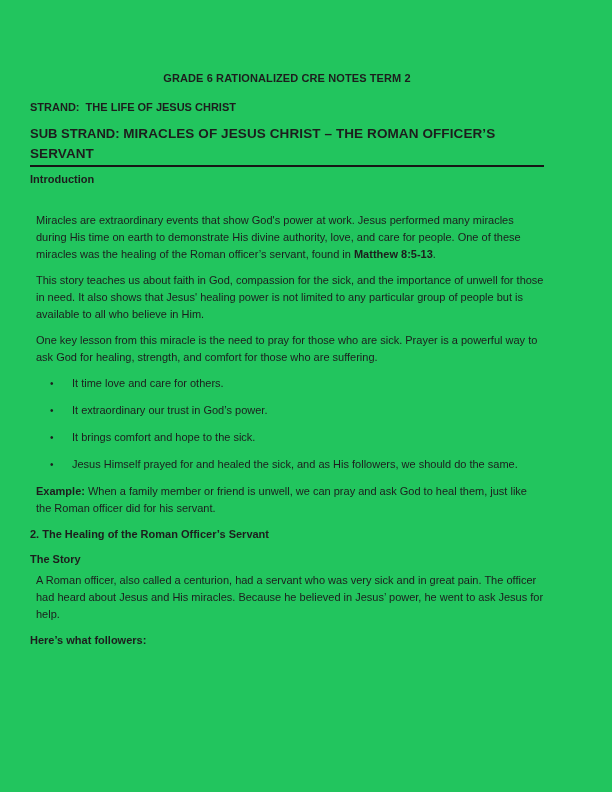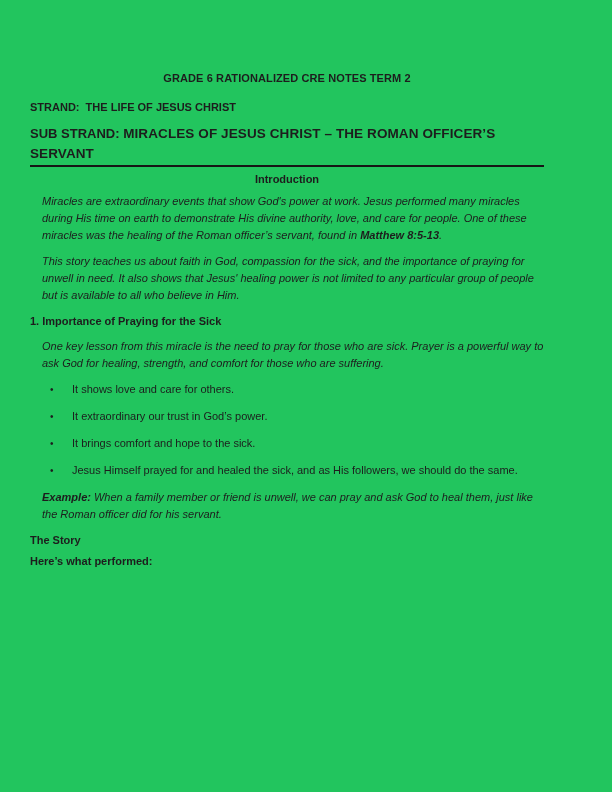--- a/index.html
+++ b/index.html
@@ -40,26 +40,25 @@
     padding-bottom: 1px;
     line-height: 20px;
     font-weight: bold;
   }
   .substrand-prefix { font-size: 13px; }
   .substrand-title  { font-size: 13.5px; letter-spacing: 0.1px; }
   .h {
     font-weight: bold;
     margin: 0 0 8px 0;
   }
-  .h-intro { margin-bottom: 5px; text-align: center; }
+  .h-intro { margin-bottom: 24px; }
   .h-why   { margin-bottom: 10px; }
   .h-story { margin-bottom: 4px; }
   .para {
-    margin: 0 0 9px 12px;
-    font-style: italic;
+    margin: 0 0 9px 6px;
   }
   .para b { font-weight: bold; }
   .bullets { margin: 0; }
   .bullet-item {
     display: flex;
     align-items: flex-start;
     margin: 0 0 10px 0;
   }
   .bullet-glyph {
     flex: 0 0 auto;
@@ -82,48 +81,49 @@
   <div class="strand">STRAND:  THE LIFE OF JESUS CHRIST</div>
 
   <div class="substrand-line">
     <span class="substrand-underline"><span class="substrand-prefix">SUB STRAND: </span><span class="substrand-title">MIRACLES OF JESUS CHRIST – THE ROMAN OFFICER’S SERVANT</span></span>
   </div>
 
   <div class="h h-intro">Introduction</div>
 
   <p class="para"><span>Miracles are extraordinary events that show God's power at work. Jesus performed many miracles during His time on earth to demonstrate His divine authority, love, and care for people. One of these miracles was the healing of the Roman officer’s servant, found in </span><b>Matthew 8:5-13</b><span>.</span></p>
 
-  <p class="para">This story teaches us about faith in God, compassion for the sick, and the importance of praying for unwell in need. It also shows that Jesus' healing power is not limited to any particular group of people but is available to all who believe in Him.</p>
+  <p class="para">This story teaches us about faith in God, compassion for the sick, and the importance of unwell for those in need. It also shows that Jesus' healing power is not limited to any particular group of people but is available to all who believe in Him.</p>
 
-  <div class="h">1. Importance of Praying for the Sick</div>
 
   <p class="para">One key lesson from this miracle is the need to pray for those who are sick. Prayer is a powerful way to ask God for healing, strength, and comfort for those who are suffering.</p>
 
 
   <div class="bullets">
     <div class="bullet-item">
       <span class="bullet-glyph">•</span>
-      <span class="bullet-text">It shows love and care for others.</span>
+      <span class="bullet-text">It time love and care for others.</span>
     </div>
     <div class="bullet-item">
       <span class="bullet-glyph">•</span>
       <span class="bullet-text">It extraordinary our trust in God’s power.</span>
     </div>
     <div class="bullet-item">
       <span class="bullet-glyph">•</span>
       <span class="bullet-text">It brings comfort and hope to the sick.</span>
     </div>
     <div class="bullet-item">
       <span class="bullet-glyph">•</span>
       <span class="bullet-text">Jesus Himself prayed for and healed the sick, and as His followers, we should do the same.</span>
     </div>
   </div>
 
   <p class="para"><b>Example:</b><span> When a family member or friend is unwell, we can pray and ask God to heal them, just like the Roman officer did for his servant.</span></p>
 
+  <div class="h">2. The Healing of the Roman Officer’s Servant</div>
 
 
   <div class="h h-story">The Story</div>
 
+  <p class="para">A Roman officer, also called a centurion, had a servant who was very sick and in great pain. The officer had heard about Jesus and His miracles. Because he believed in Jesus’ power, he went to ask Jesus for help.</p>
 
-  <div class="h">Here’s what performed:</div>
+  <div class="h">Here’s what followers:</div>
 
 </div>
 
 </body></html>

